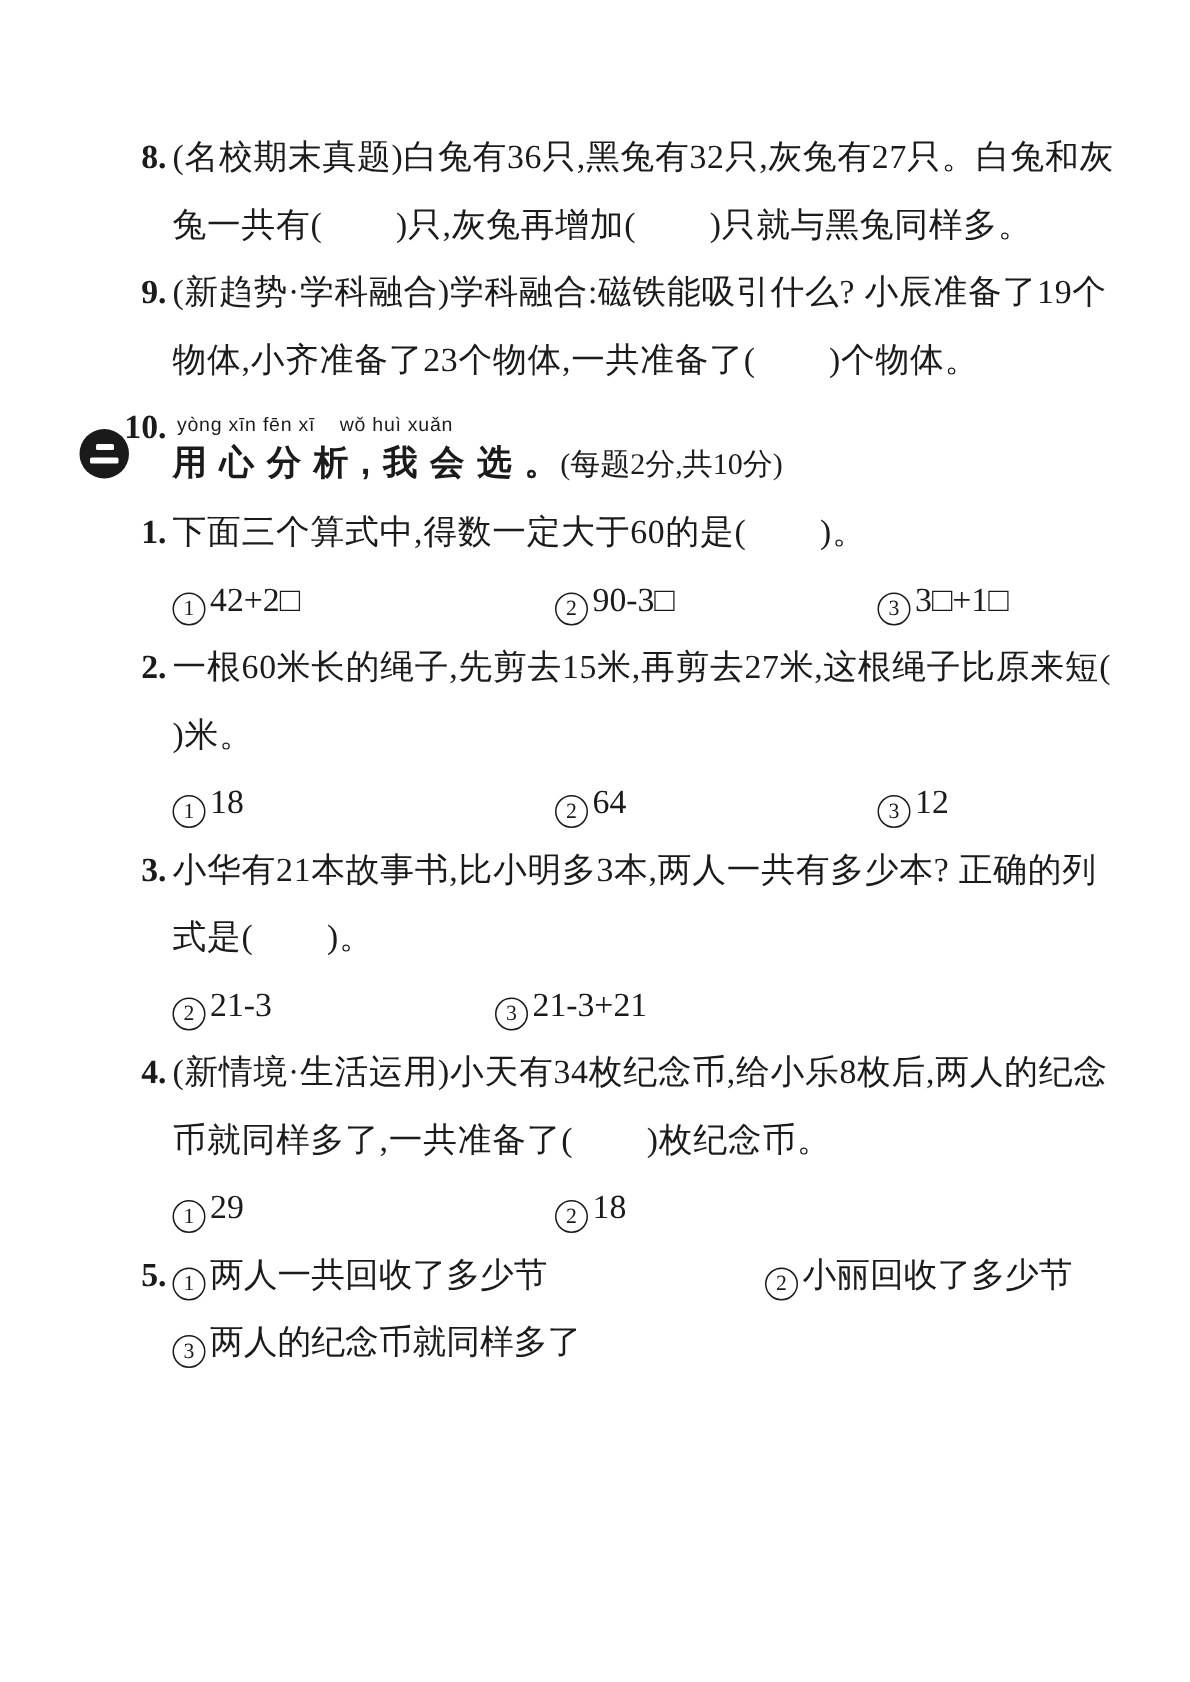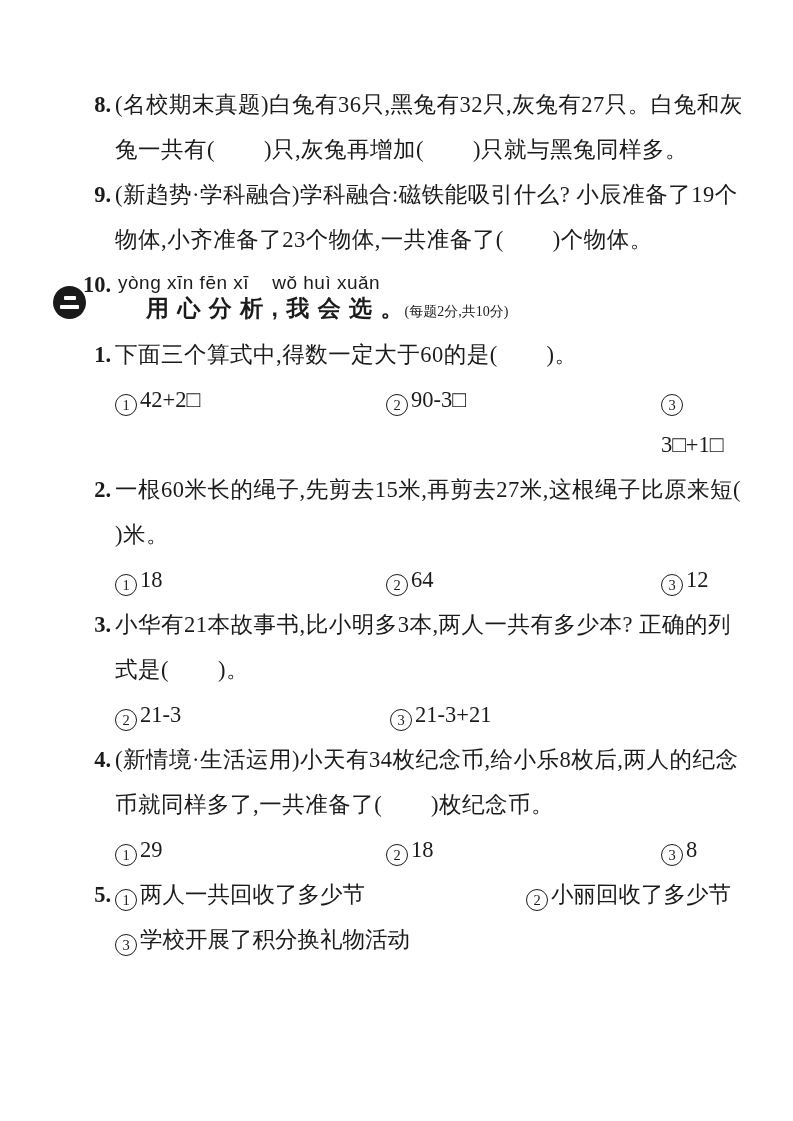--- a/index.html
+++ b/index.html
@@ -53,47 +53,46 @@
   }
   .badge-bars { display: flex; flex-direction: column; align-items: center; gap: 5px; }
   .badge-bar-top { width: 12px; height: 4px; background: #ffffff; border-radius: 1px; }
   .badge-bar-bottom { width: 19px; height: 4px; background: #ffffff; border-radius: 1px; }
   .sr-only {
     position: absolute; width: 1px; height: 1px;
     overflow: hidden; clip: rect(0 0 0 0); white-space: nowrap;
   }
   .pinyin {
     font-family: "Liberation Sans", "DejaVu Sans", sans-serif;
-    font-size: 19px;
+    font-size: 13px;
     line-height: 18px;
     letter-spacing: 0.5px;
     white-space: pre-wrap;
     margin-left: 3px;
   }
-  .title-line { display: flex; align-items: baseline; margin-left: 31px; }
+  .title-line { display: flex; align-items: baseline; }
   .section-title {
     font-family: "Liberation Sans", "DejaVu Sans", sans-serif;
     font-weight: bold;
     font-size: 23px;
     line-height: 32px;
     letter-spacing: 1px;
     white-space: pre-wrap;
   }
-  .score-note { font-size: 14px; white-space: pre-wrap; }
+  .score-note { font-size: 20px; white-space: pre-wrap; }
   
   .opts {
     display: flex;
     font-size: 22.5px;
     line-height: 45px;
-    gap: 16px;
   }
   .opt { white-space: pre-wrap; }
   .opt.w1 { width: 255px; }
   .opt.w2 { width: 215px; }
-  .opt.w3 { flex: 1; margin-left: 44px; }
+  .opt.w3 { flex: 1; }
   .opt.wa { width: 395px; }
   .opt.wb { flex: 1; }
   .circ {
     display: inline-block;
     width: 22px;
     height: 22px;
     line-height: 20px;
     border: 1.5px solid #1b1b1b;
     border-radius: 50%;
     text-align: center;
@@ -167,28 +166,27 @@
       <span class="opt w3"><span class="circ">3</span><span class="opt-text">21-3+21</span></span>
     </div>
 
     <div class="q">
       <span class="qnum">4.</span>
       <span class="qtext">(新情境·生活运用)小天有34枚纪念币,给小乐8枚后,两人的纪念币就同样多了,一共准备了(        )枚纪念币。</span>
     </div>
     <div class="opts">
       <span class="opt w1"><span class="circ">1</span><span class="opt-text">29</span></span>
       <span class="opt w2"><span class="circ">2</span><span class="opt-text">18</span></span>
-      <span class="opt w3"><span class="circ">3</span><span class="opt-text">8</span></span>
     </div>
 
     <div class="q">
       <span class="qnum">5.</span>
     </div>
     <div class="opts">
       <span class="opt wa"><span class="circ">1</span><span class="opt-text">两人一共回收了多少节</span></span>
       <span class="opt wb"><span class="circ">2</span><span class="opt-text">小丽回收了多少节</span></span>
     </div>
     <div class="opts">
-      <span class="opt wb"><span class="circ">3</span><span class="opt-text">学校开展了积分换礼物活动</span></span>
+      <span class="opt wb"><span class="circ">3</span><span class="opt-text">两人的纪念币就同样多了</span></span>
     </div>
 
   </section>
 </div>
 
 </body></html>

